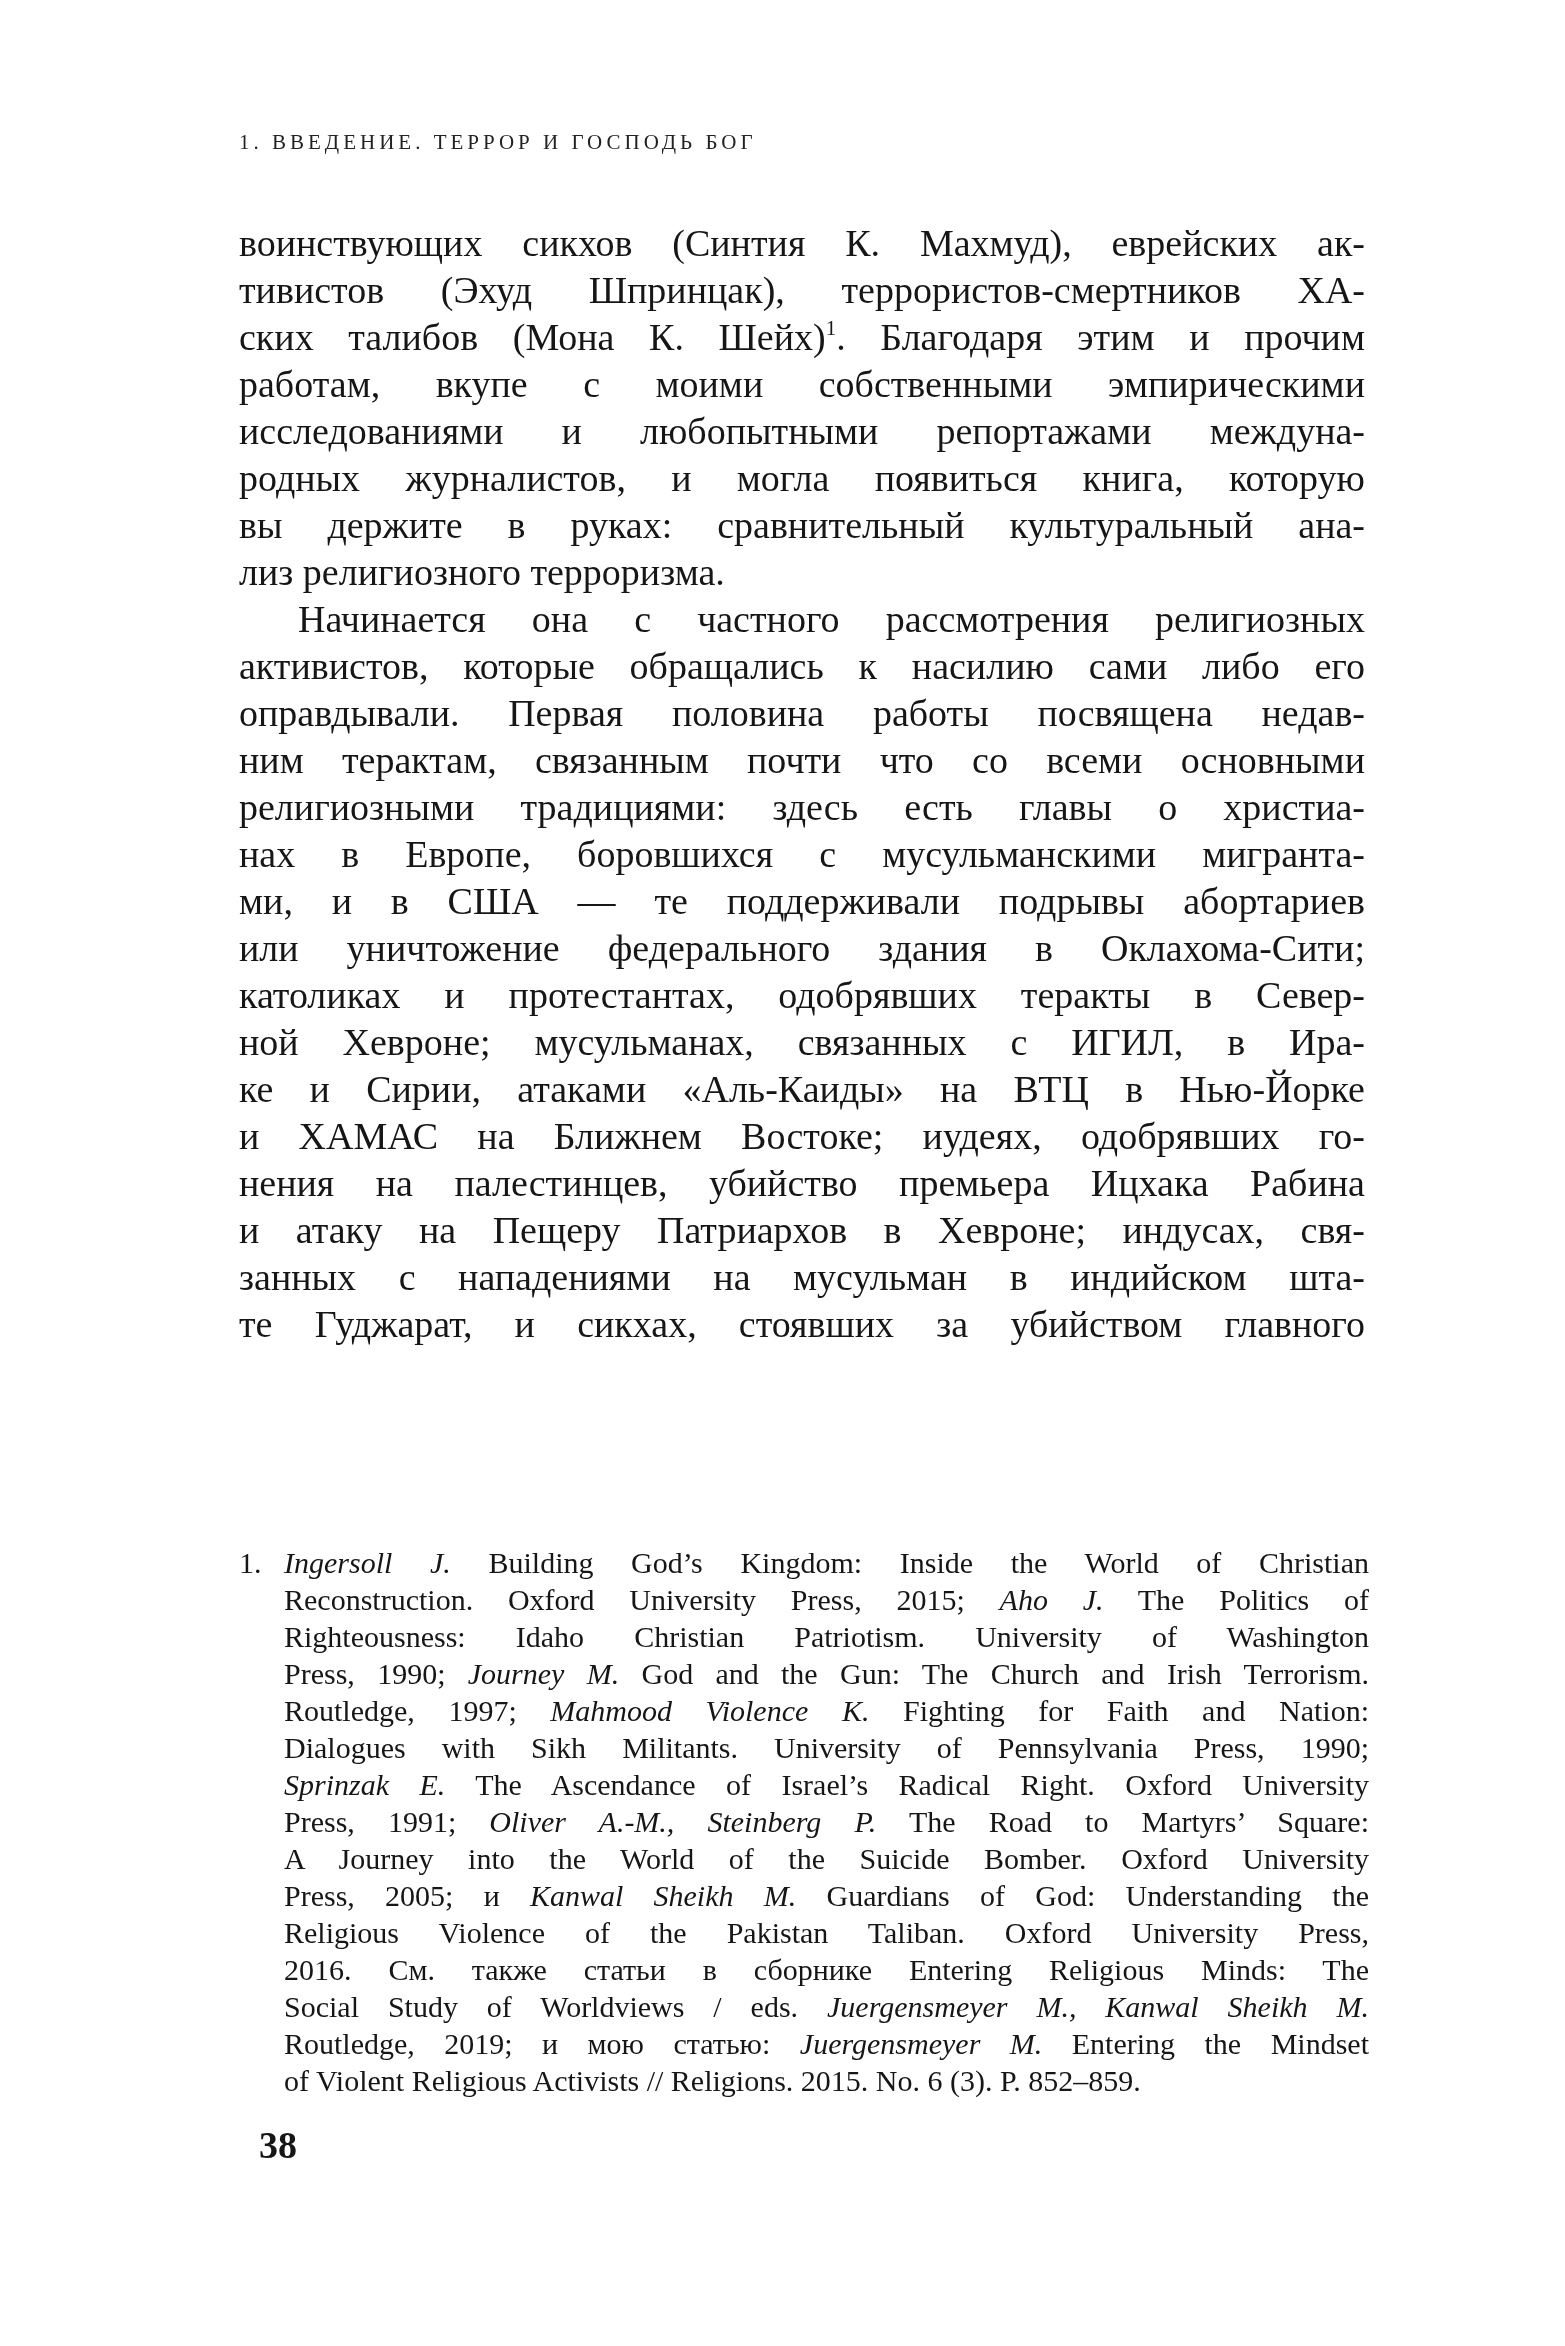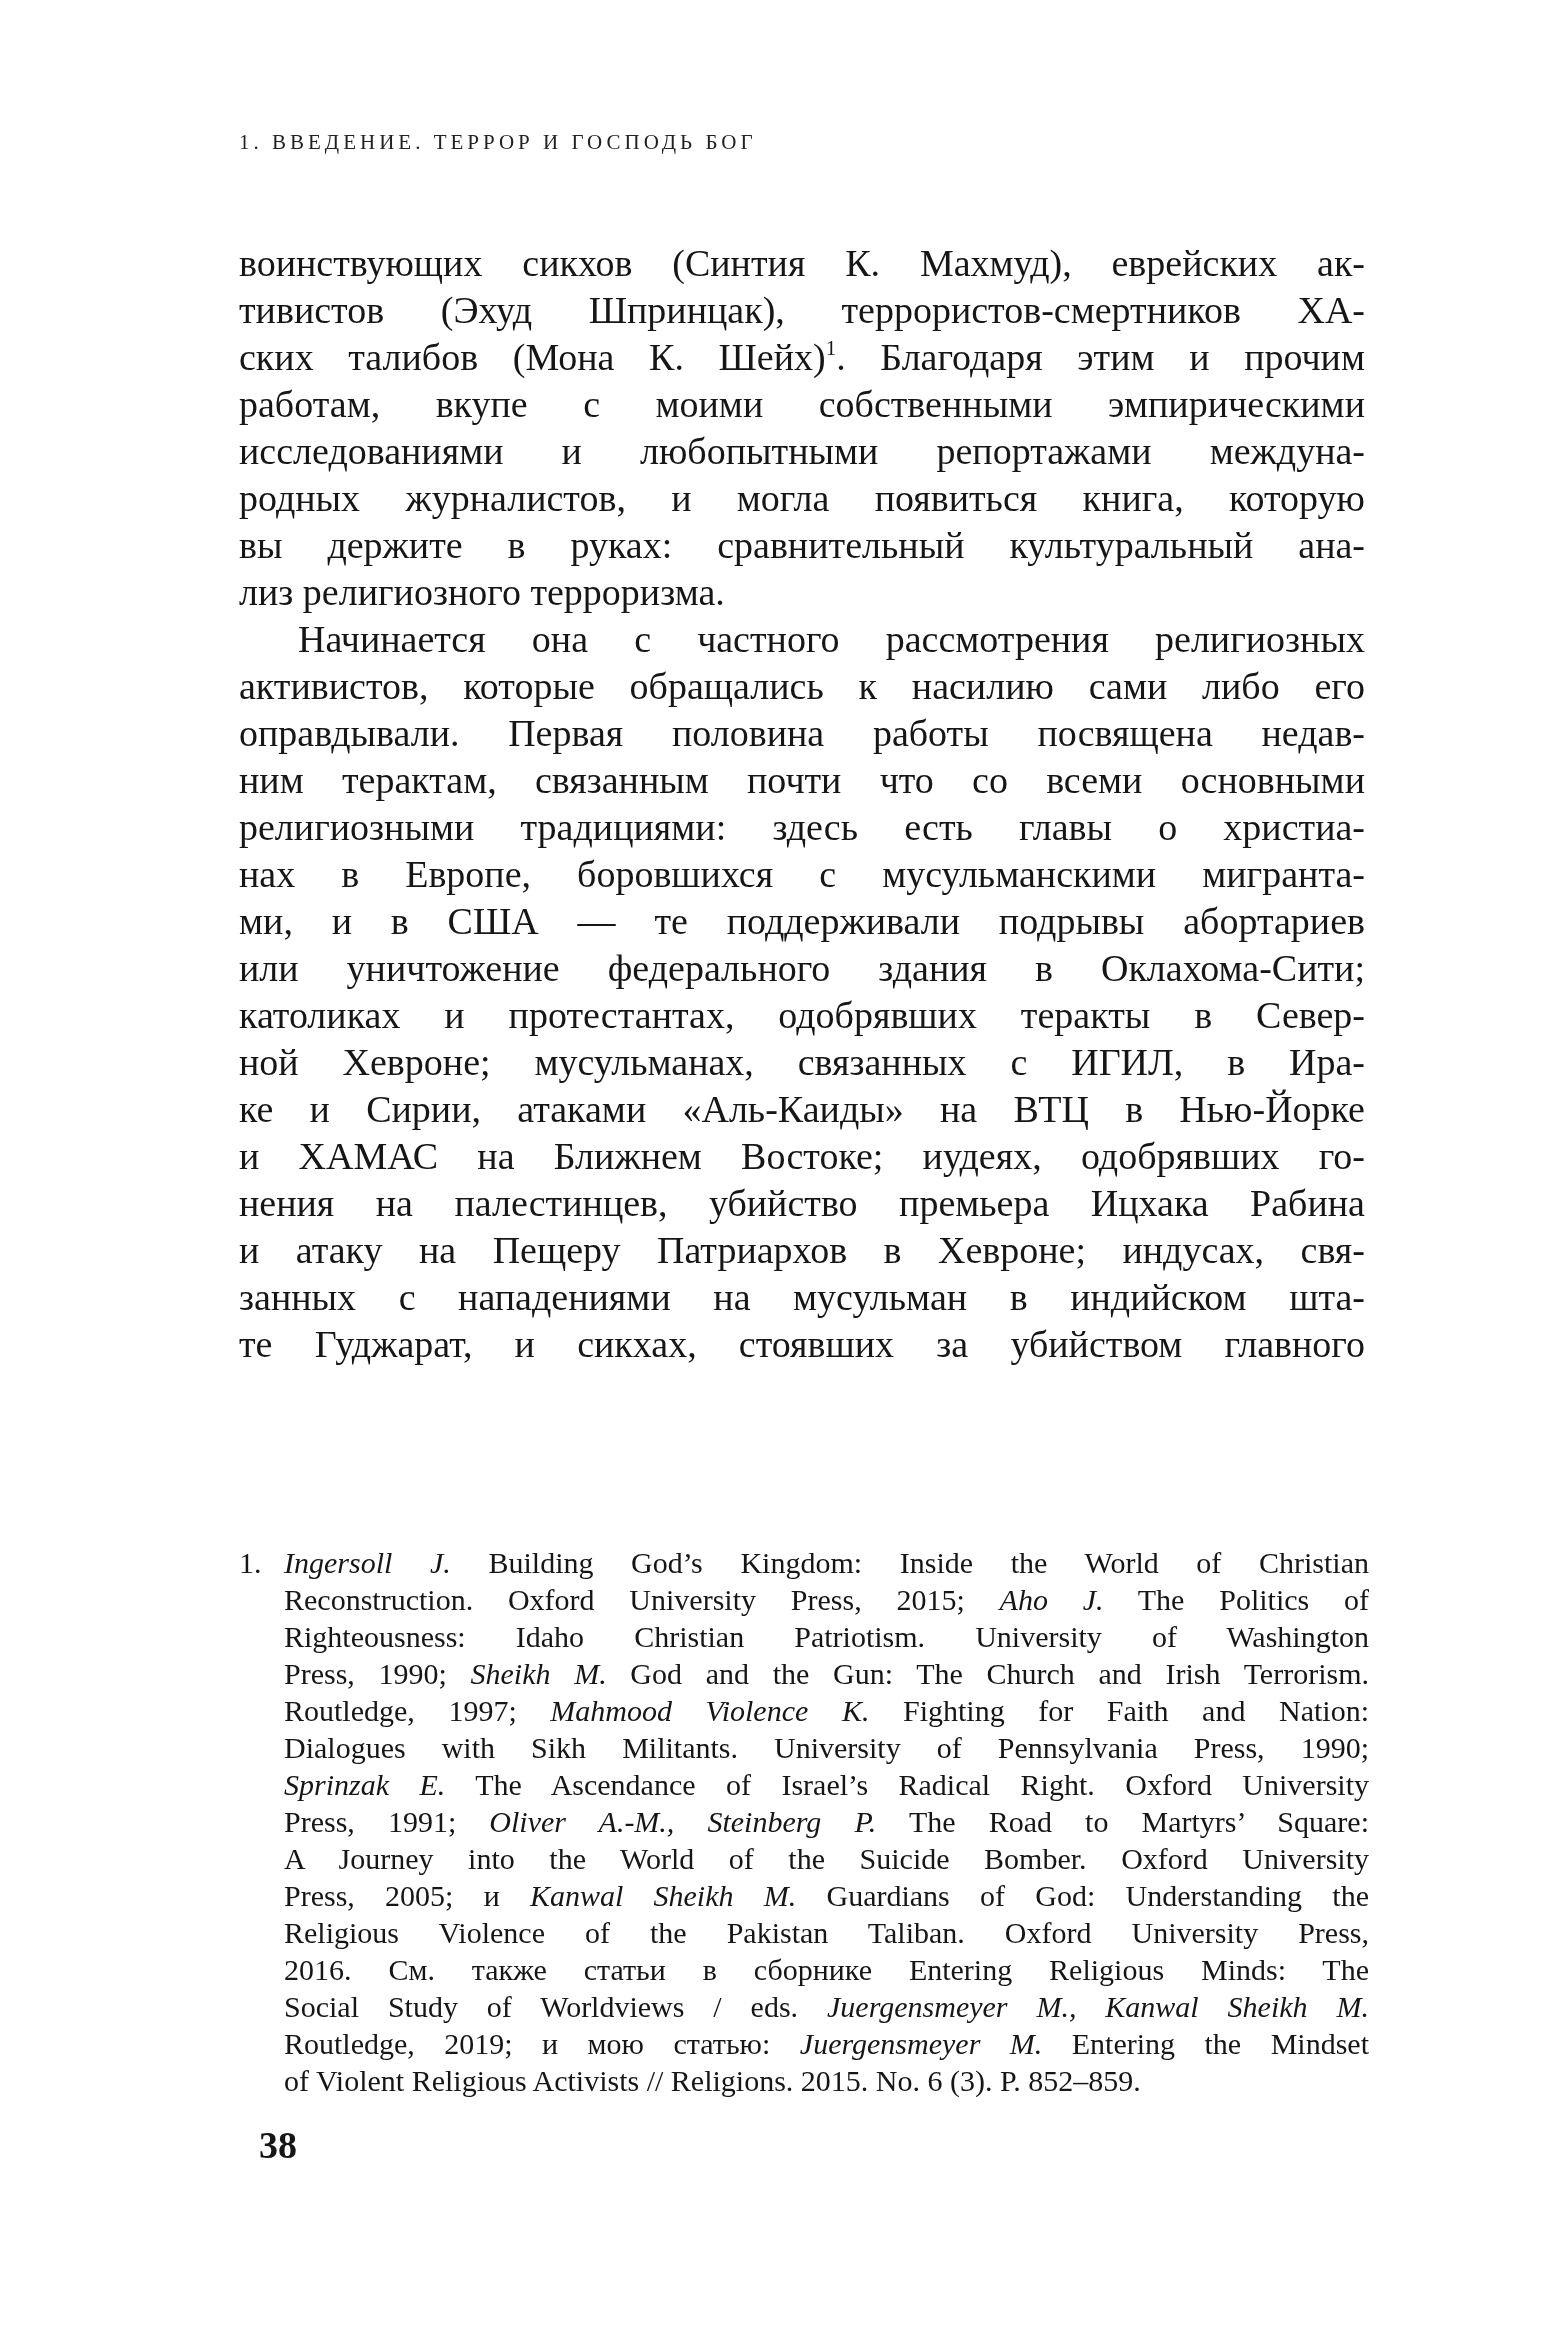--- a/index.html
+++ b/index.html
@@ -7,21 +7,21 @@
     .page { position: absolute; left: 5px; top: 0; width: 1565px; height: 2347px; }
     .running-head {
       position: absolute; left: 234px; top: 130px;
       font-family: "Liberation Serif", "DejaVu Serif", serif;
       font-size: 21px; letter-spacing: 4px; color: #222;
       text-transform: uppercase; white-space: nowrap;
     }
     .body-text {
       position: absolute; left: 234px; top: 220px; width: 1126px;
       font-family: "Liberation Serif", "DejaVu Serif", serif;
-      font-size: 38px; line-height: 47px; color: #161616; margin-top: 20px;
+      font-size: 38px; line-height: 47px; color: #161616;
     }
     .line {
       display: block; width: 1126px; height: 47px; white-space: nowrap;
       text-align: justify; text-align-last: justify; overflow: visible;
     }
     .line.last { text-align-last: left; }
     .line.indent { padding-left: 59px; width: 1067px; }
     sup.fnref { font-size: 21px; vertical-align: 15px; line-height: 0; }
     .footnotes {
       position: absolute; left: 234px; top: 1544px; width: 1130px;
@@ -79,21 +79,21 @@
       <span class="line">те Гуджарат, и сикхах, стоявших за убийством главного</span>
     </div>
   </div>
 
   <div class="footnotes">
     <span class="fn-num">1.</span>
     <div class="fn-body" id="fn-body">
         <span class="fn-line"><i>Ingersoll J.</i><span> Building God’s Kingdom: Inside the World of Christian</span></span>
         <span class="fn-line"><span>Reconstruction. Oxford University Press, 2015; </span><i>Aho J.</i><span> The Politics of</span></span>
         <span class="fn-line"><span>Righteousness: Idaho Christian Patriotism. University of Washington</span></span>
-        <span class="fn-line"><span>Press, 1990; </span><i>Sheikh M.</i><span> God and the Gun: The Church and Irish Terrorism.</span></span>
+        <span class="fn-line"><span>Press, 1990; </span><i>Journey M.</i><span> God and the Gun: The Church and Irish Terrorism.</span></span>
         <span class="fn-line"><span>Routledge, 1997; </span><i>Mahmood Violence K.</i><span> Fighting for Faith and Nation:</span></span>
         <span class="fn-line"><span>Dialogues with Sikh Militants. University of Pennsylvania Press, 1990;</span></span>
         <span class="fn-line"><i>Sprinzak E.</i><span> The Ascendance of Israel’s Radical Right. Oxford University</span></span>
         <span class="fn-line"><span>Press, 1991; </span><i>Oliver A.-M., Steinberg P.</i><span> The Road to Martyrs’ Square:</span></span>
         <span class="fn-line"><span>A Journey into the World of the Suicide Bomber. Oxford University</span></span>
         <span class="fn-line"><span>Press, 2005; и </span><i>Kanwal Sheikh M.</i><span> Guardians of God: Understanding the</span></span>
         <span class="fn-line"><span>Religious Violence of the Pakistan Taliban. Oxford University Press,</span></span>
         <span class="fn-line"><span>2016. См. также статьи в сборнике Entering Religious Minds: The</span></span>
         <span class="fn-line"><span>Social Study of Worldviews / eds. </span><i>Juergensmeyer M., Kanwal Sheikh M.</i></span>
         <span class="fn-line"><span>Routledge, 2019; и мою статью: </span><i>Juergensmeyer M.</i><span> Entering the Mindset</span></span>

